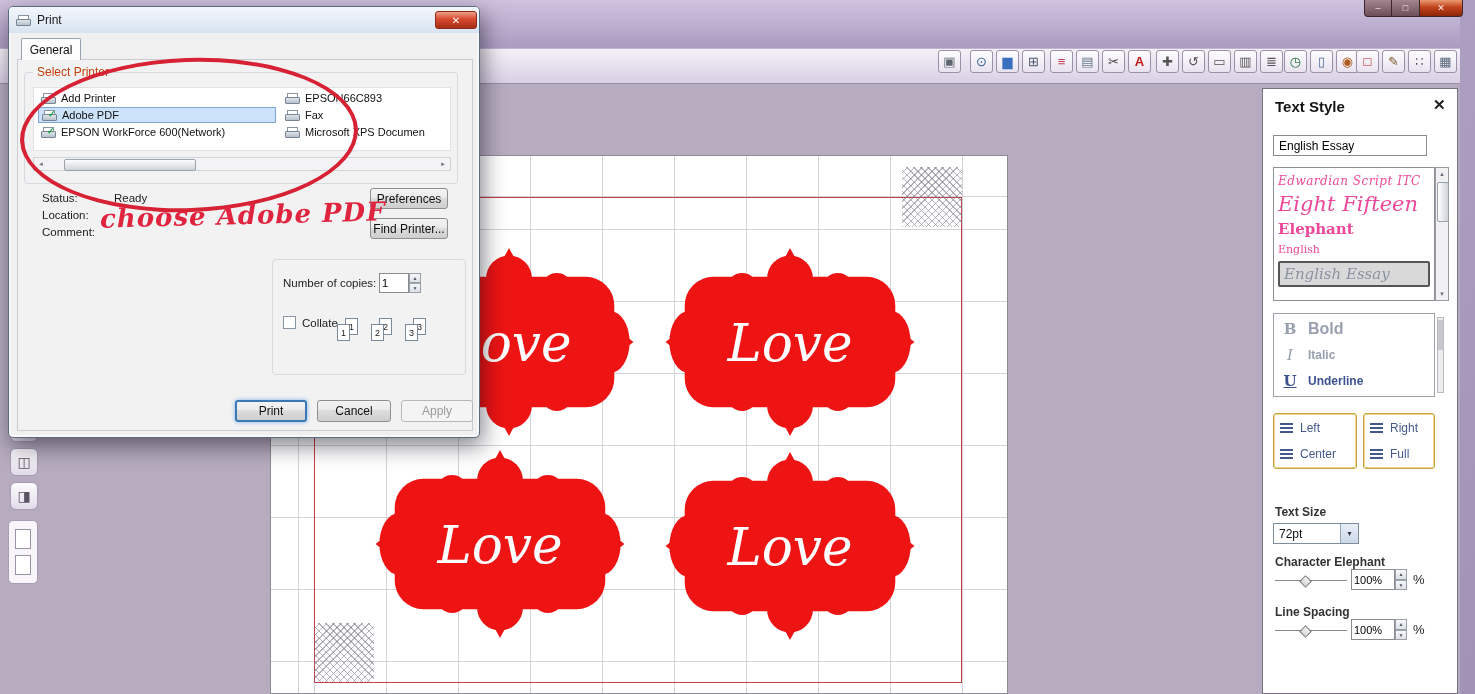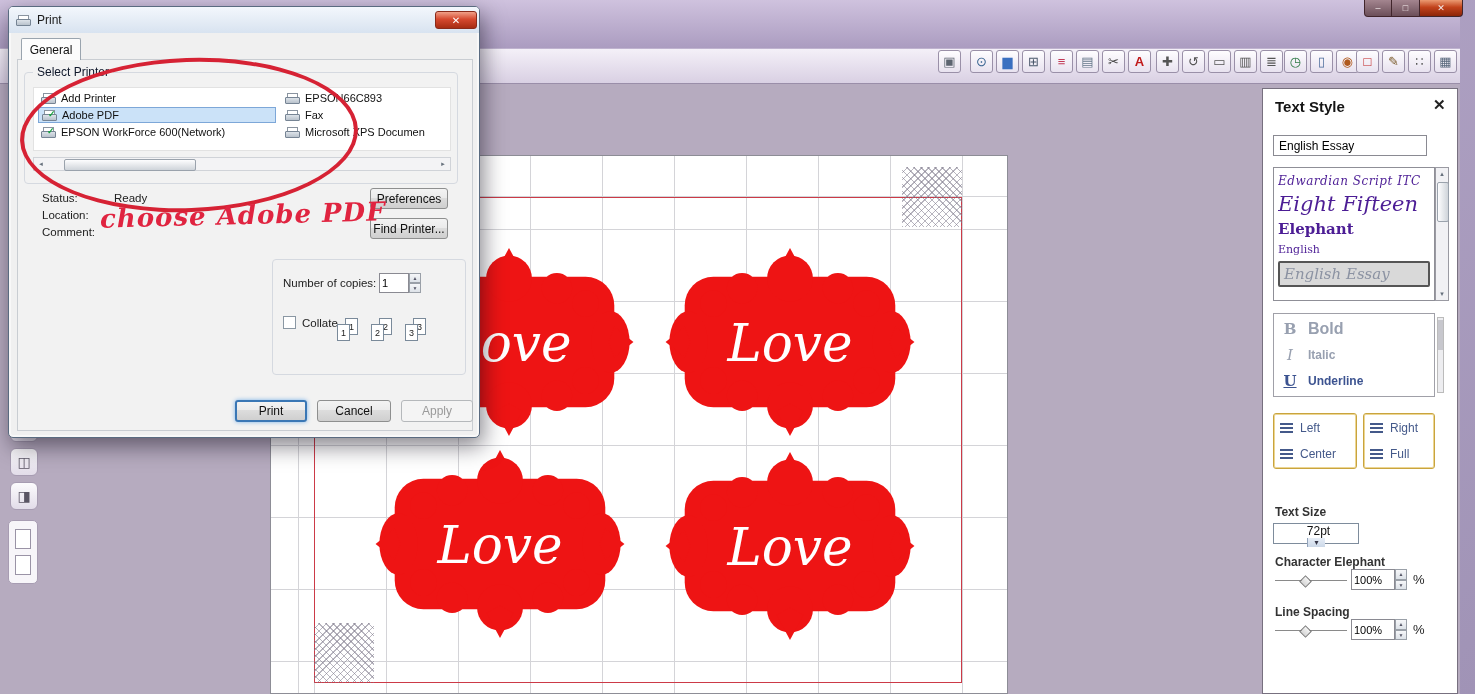--- a/index.html
+++ b/index.html
@@ -54,21 +54,21 @@
 
   
   .panel{left:1262px;top:88px;width:196px;height:606px;background:#fff;border:1px solid #77707f;
          box-sizing:border-box;z-index:6;}
   .panel-title{left:12px;top:9px;font-size:15px;font-weight:bold;color:#141414;}
   .panel-close{left:170px;top:7px;font-size:15px;font-weight:bold;color:#222;cursor:default;}
   .p-input{left:10px;top:46px;width:154px;height:21px;border:1px solid #8a8a92;font-size:12px;
            padding:0 0 0 5px;box-sizing:border-box;font-family:"Liberation Sans",sans-serif;}
   .font-list{left:10px;top:78px;width:162px;height:134px;border:1px solid #8f8f97;box-sizing:border-box;
              overflow:hidden;padding:3px 4px;}
-  .f-item{color:#4c1d95;font-family:"DejaVu Serif",serif;white-space:nowrap;overflow:hidden;}
+  .f-item{color:#ec4899;font-family:"DejaVu Serif",serif;white-space:nowrap;overflow:hidden;}
   .f0{font-style:italic;font-size:12px;line-height:20px;letter-spacing:.5px;}
   .f1{font-style:italic;font-size:21px;line-height:26px;}
   .f2{font-weight:bold;font-size:15px;line-height:24px;}
   .f3{font-size:11px;line-height:18px;}
   .f4{font-style:italic;font-size:15px;line-height:22px;background:#d9d9d9;border:2px solid #555;
       border-radius:2px;padding:0 4px;margin-top:2px;color:#8b92a2;}
   .v-scroll{width:14px;box-sizing:border-box;background:#f1f1f4;border:1px solid #9a9aa2;}
   .v-arrow{width:100%;height:12px;display:flex;align-items:center;justify-content:center;
            font-size:7px;color:#66707c;}
   .v-thumb{position:absolute;left:1px;width:10px;background:linear-gradient(90deg,#fdfdfe,#cfd4da);
@@ -80,21 +80,21 @@
   .s-dim{color:#98a0b0;}
   .s-active{color:#3c5390;font-weight:bold;}
   .mini-scroll{left:174px;top:228px;width:7px;height:76px;background:#ededf0;border:1px solid #bbb;box-sizing:border-box;}
   .mini-thumb{position:absolute;left:0;top:2px;width:5px;height:30px;background:#c7c7cd;}
   .align-box{top:324px;height:56px;border:1px solid #c9a43e;border-radius:3px;background:#fff;
              box-sizing:border-box;padding:1px 6px;box-shadow:0 0 0 1px #ecd694 inset;}
   .a-row{height:26px;display:flex;align-items:center;gap:7px;font-size:12px;color:#44598a;}
   .al-ic{width:13px;height:10px;background:repeating-linear-gradient(0deg,#44598a 0 2px,transparent 2px 4px);}
   .p-label{font-size:12px;font-weight:bold;color:#333;}
   .dropdown{left:10px;top:434px;width:86px;height:21px;border:1px solid #7e8c9c;background:#fff;
-            box-sizing:border-box;font-size:12px;color:#111;display:flex;align-items:center;flex-direction:column;}
+            box-sizing:border-box;font-size:12px;color:#111;display:flex;align-items:center;}
   .dd-text{flex:1;padding-left:5px;}
   .dd-arrow{width:17px;height:100%;background:linear-gradient(#e7eef7,#ccd8e8);border-left:1px solid #93a4bb;
             display:flex;align-items:center;justify-content:center;font-size:8px;color:#334;}
   .slider{width:72px;height:12px;}
   .slider .track{position:absolute;left:0;top:5px;width:100%;height:1px;background:#8a8a8a;}
   .slider .thumb{position:absolute;left:26px;top:2px;width:7px;height:7px;background:linear-gradient(#f4f4f4,#d6d6d6);
                  border:1px solid #777;transform:rotate(45deg);}
   .spin-input{width:44px;height:21px;border:1px solid #8a8a92;box-sizing:border-box;font-size:11px;
               padding:0 2px;font-family:"Liberation Sans",sans-serif;}
   .spin-col{width:12px;height:21px;display:flex;flex-direction:column;}
@@ -112,21 +112,21 @@
   .dlg-title-text{font-size:12px;color:#1a1a1a;margin-left:6px;}
   .dlg-close{left:426px;top:4px;width:42px;height:18px;border:1px solid #8a2a1a;border-radius:3px;
              background:linear-gradient(#f0a088,#d6492f 45%,#a62c12);color:#fff;font-size:10px;
              display:flex;align-items:center;justify-content:center;box-sizing:border-box;}
   .tab{left:12px;top:31px;width:60px;height:22px;background:#fcfcfc;border:1px solid #9aa4ae;border-bottom:none;
        border-radius:2px 2px 0 0;z-index:2;display:flex;align-items:center;justify-content:center;
        font-size:12px;color:#111;box-sizing:border-box;}
   .tab-page{left:8px;top:52px;width:456px;height:372px;background:#f2f2f2;border:1px solid #c9cdd2;
             box-sizing:border-box;z-index:1;}
   .gbox{border:1px solid #d5d9e0;border-radius:4px;box-sizing:border-box;}
-  .gbox-label{position:absolute;top:-8px;left:8px;background:#f2f2f2;padding:0 4px;font-size:12px;color:#0f172a;}
+  .gbox-label{position:absolute;top:-8px;left:8px;background:#f2f2f2;padding:0 4px;font-size:12px;color:#c2410c;}
   .plist{left:8px;top:14px;width:418px;height:64px;background:#fff;border:1px solid #e2e2e2;box-sizing:border-box;}
   .prow{position:absolute;height:16px;display:flex;align-items:center;gap:5px;font-size:11px;color:#111;
         padding-left:3px;box-sizing:border-box;white-space:nowrap;overflow:hidden;}
   .prow-sel{background:#cbe2f8;border:1px solid #7da7d8;}
   .prn{position:relative;width:15px;height:11px;display:inline-block;flex:0 0 15px;}
   .prn:before{content:"";position:absolute;left:2px;top:0;width:9px;height:4px;background:#fff;border:1px solid #8a94a0;}
   .prn:after{content:"";position:absolute;left:0;top:4px;width:13px;height:5px;
              background:linear-gradient(#dde3e9,#b9c2cc);border:1px solid #768494;border-radius:1px;}
   .prn .chk{position:absolute;left:6px;top:-1px;font-size:9px;font-weight:bold;color:#14a03c;z-index:2;}
   .hscroll{left:8px;top:84px;width:418px;height:14px;background:#f3f3f5;border:1px solid #d0d3d8;

